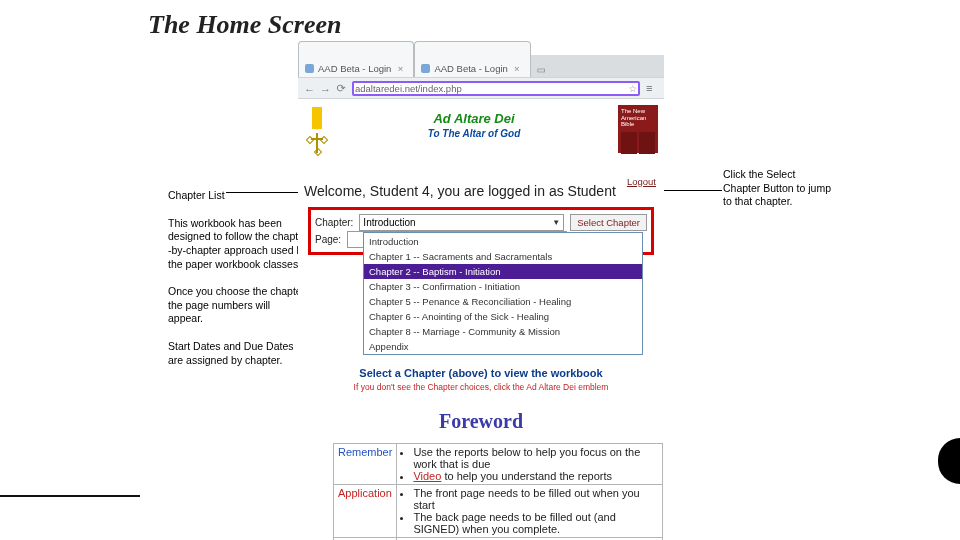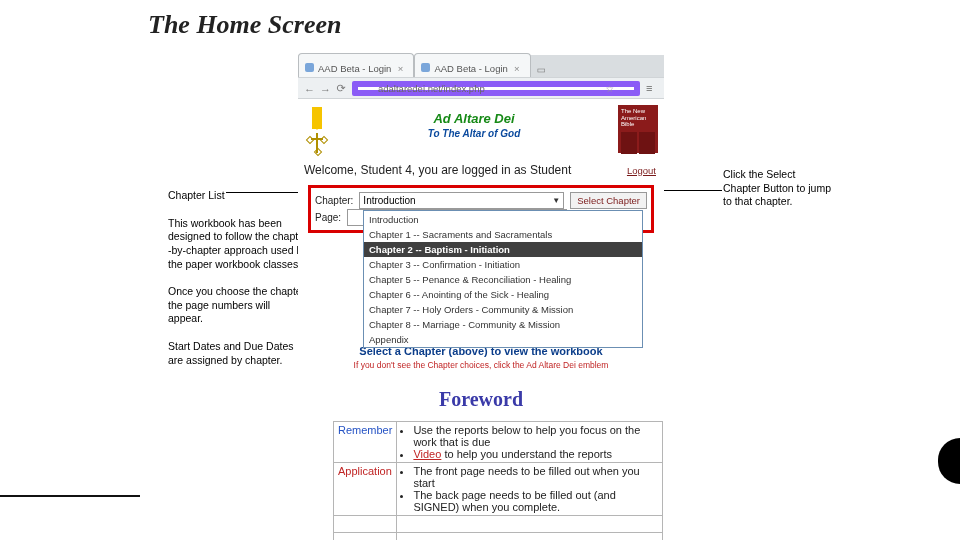--- a/index.html
+++ b/index.html
@@ -70,39 +70,39 @@
     border: 0;
   }
   .tabstrip {
     height: 22px; background: #d9dde0;
     display: flex; align-items: flex-end; gap: 0;
     font-size: 9.5px;
   }
   .tab {
     border: 1px solid #b9bdc0; border-bottom: none;
     border-radius: 4px 4px 0 0;
-    padding: 9px 8px 3px 6px;
+    padding: 21px 8px 3px 6px;
     background: #f5f7f8;
-    display: flex; align-items: flex-start; gap: 4px;
+    display: flex; align-items: center; gap: 4px;
     color: #555;
   }
   .tab .x, .newtab { width: 10px; text-align: center; color: #888; }
   .favicon { width: 9px; height: 9px; border-radius: 2px; background: #7aa6da; display: inline-block; }
   .newtab { padding: 2px 6px; color: #777; }
 
   .toolbar {
     height: 22px; background: #edf0f2;
     border-top: 1px solid #d0d4d7; border-bottom: 1px solid #d0d4d7;
     display: flex; align-items: center; gap: 6px;
     padding: 0 6px; font-size: 11px; color: #777;
   }
   .nav-ico { cursor: default; width: 10px; text-align:center; }
   .addr {
-    flex: 1; height: 15px; border: 6px solid #8b5cf6; border-radius: 2px;
-    background: #fff; padding: 0 20px; display:flex; align-items:center;
+    flex: 1; height: 15px; border: 2px solid #8b5cf6; border-radius: 2px;
+    background: #fff; padding: 0 1px; display:flex; align-items:center;
     font-size: 9.5px; color: #666; justify-content: space-between;
   }
   .addr .star { color: #999; }
   .menu-ico { width: 12px; color: #666; line-height: 0.6; }
 
   .page {
     padding: 2px 0 0 0;
   }
   .header-row {
     display: flex; align-items: flex-start; justify-content: space-between;
@@ -129,21 +129,21 @@
   .title-line1 { color:#178a17; font-weight:bold; font-style:italic; font-size:13px; }
   .title-line2 { color:#0b4a9e; font-weight:bold; font-style:italic; font-size:10px; margin-top:2px; }
 
   .bible-box {
     width: 40px; height: 48px; background: #8b1b1b; color:#fff;
     font-size: 6px; padding: 3px; line-height:1.1;
   }
   .bible-row2{display:flex;gap:2px;margin-top:4px}
   .bible-col{width:17px;height:22px;background:#6e1212}
 
-  .welcome { text-align:center; font-size:12px; color:#222; margin-top:0; }
+  .welcome { text-align:center; font-size:14px; color:#222; margin-top:20px; }
   .welcome-row { display:flex; justify-content:center; align-items:center; gap:10px; padding: 4px 6px 6px 6px;}
   .logout { color:#7a1a1a; font-size:9.5px; margin-left:auto; margin-right:2px; text-decoration: underline;}
 
   
   .selector-zone {
     margin: 2px 10px 6px 10px;
     border: 3px solid #d90000;
     padding: 4px;
     position: relative;
     background:#fff;
@@ -160,21 +160,21 @@
   .select-btn {
     border:1px solid #999; background:#f2f2f2; font-size:9.5px;
     padding: 2px 6px; color:#7a1a1a;
   }
   .dropdown {
     position:absolute; top:22px; left:52px; right:8px;
     border:1px solid #6b8fb3; background:#fff; z-index:4;
     font-size:9.5px;
   }
   .dropdown .opt { padding:2px 5px; color:#333; cursor:default; }
-  .dropdown .opt.hi { background:#404040; color:#fff;font-weight:bold; }
+  .dropdown .opt.hi { background:#4c1d95; color:#fff; }
   .dropdown .opt.intro { padding-top:3px; }
 
   .instructions { text-align:center; margin-top:112px; }
   .instr-main { color:#0b3d8a; font-weight:bold; font-size:11px; }
   .instr-sub { color:#c02424; font-size:8.5px; margin-top:3px; }
 
   .foreword-hd {
     text-align:center; color:#3a3aa8; font-size:20px; font-weight:bold;
     font-family: 'Comic Sans MS', cursive; margin-top:18px;
   }
@@ -277,21 +277,20 @@
         <label>Page:</label>
         <div class="page-box"></div>
       </div>
       <div class="dropdown" id="dropdown">
           <div class="opt intro">Introduction</div>
           <div class="opt">Chapter 1 -- Sacraments and Sacramentals</div>
           <div class="opt hi">Chapter 2 -- Baptism - Initiation</div>
           <div class="opt">Chapter 3 -- Confirmation - Initiation</div>
           <div class="opt">Chapter 5 -- Penance &amp; Reconciliation - Healing</div>
           <div class="opt">Chapter 6 -- Anointing of the Sick - Healing</div>
-          <div class="opt">Chapter 7 -- Holy Orders - Community &amp; Mission</div>
           <div class="opt">Chapter 8 -- Marriage - Community &amp; Mission</div>
           <div class="opt">Appendix</div>
         </div>
     </div>
 
     <div class="instructions">
       <div class="instr-main">Select a Chapter (above) to view the workbook</div>
       <div class="instr-sub">If you don't see the Chapter choices, click the Ad Altare Dei emblem</div>
     </div>
 

